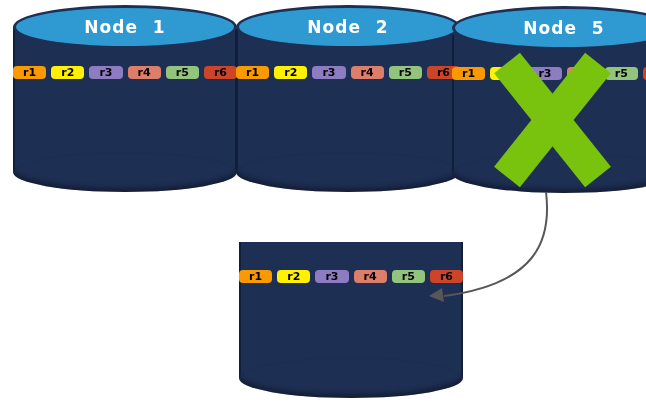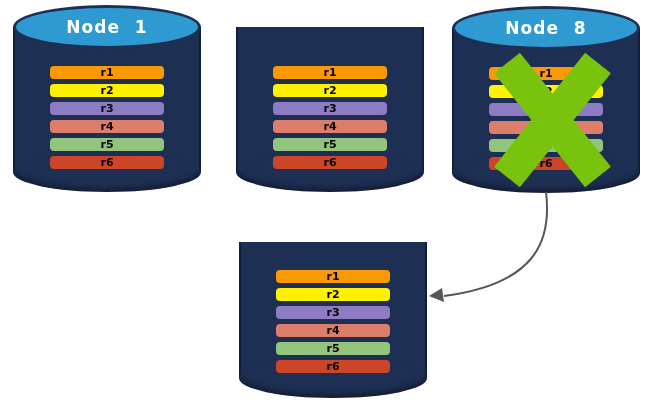--- a/index.html
+++ b/index.html
@@ -11,21 +11,21 @@
     position: relative;
     width: 646px;
     height: 402px;
     background: var(--background, #fff);
     overflow: hidden;
   }
 
   
   .node {
     position: absolute;
-    width: 188px;
+    width: 224px;
     height: 187px;
   }
   .node-1 { left: 13px;  top: 5px; }
   .node-2 { left: 236px; top: 5px; }
   .node-3 { left: 452px; top: 6px; }
   .node-4 { left: 239px; top: 220px; height: 178px; }
 
   .cyl-body {
     position: absolute;
     left: 0; right: 0;
@@ -65,21 +65,21 @@
     word-spacing: 8px;
     white-space: nowrap;
   }
 
   
   .rows {
     position: absolute;
     left: 0; right: 0;
     top: 61px;
     display: flex;
-    flex-direction: column;
+    flex-direction: row;
     gap: 5px;
     align-items: center;
     z-index: 2;
   }
   .node-4 .rows { top: 50px; }
   .row {
     width: 114px;
     height: 13px;
     border-radius: 4px;
     color: var(--row-label, #000);
@@ -137,35 +137,38 @@
       <div class="row" style="background: rgb(142, 124, 195);">r3</div>
       <div class="row" style="background: rgb(221, 126, 107);">r4</div>
       <div class="row" style="background: rgb(147, 196, 125);">r5</div>
       <div class="row" style="background: rgb(204, 69, 40);">r6</div>
     </div>
   </div>
 
   <div class="node node-2">
     <div class="cyl-body"></div>
     <div class="cyl-bottom"></div>
+    <div class="cyl-top">
+      <span class="node-title">Node 2</span>
+    </div>
     <div class="rows">
       <div class="row" style="background: rgb(251, 153, 0);">r1</div>
       <div class="row" style="background: rgb(255, 241, 0);">r2</div>
       <div class="row" style="background: rgb(142, 124, 195);">r3</div>
       <div class="row" style="background: rgb(221, 126, 107);">r4</div>
       <div class="row" style="background: rgb(147, 196, 125);">r5</div>
       <div class="row" style="background: rgb(204, 69, 40);">r6</div>
     </div>
   </div>
 
   <div class="node node-3">
     <div class="cyl-body"></div>
     <div class="cyl-bottom"></div>
     <div class="cyl-top">
-      <span class="node-title">Node 8</span>
+      <span class="node-title">Node 5</span>
     </div>
     <div class="rows">
       <div class="row" style="background: rgb(251, 153, 0);">r1</div>
       <div class="row" style="background: rgb(255, 241, 0);">r2</div>
       <div class="row" style="background: rgb(142, 124, 195);">r3</div>
       <div class="row" style="background: rgb(221, 126, 107);">r4</div>
       <div class="row" style="background: rgb(147, 196, 125);">r5</div>
       <div class="row" style="background: rgb(204, 69, 40);">r6</div>
     </div>
     <svg class="x-overlay" viewBox="0 0 188 187" aria-hidden="true">

